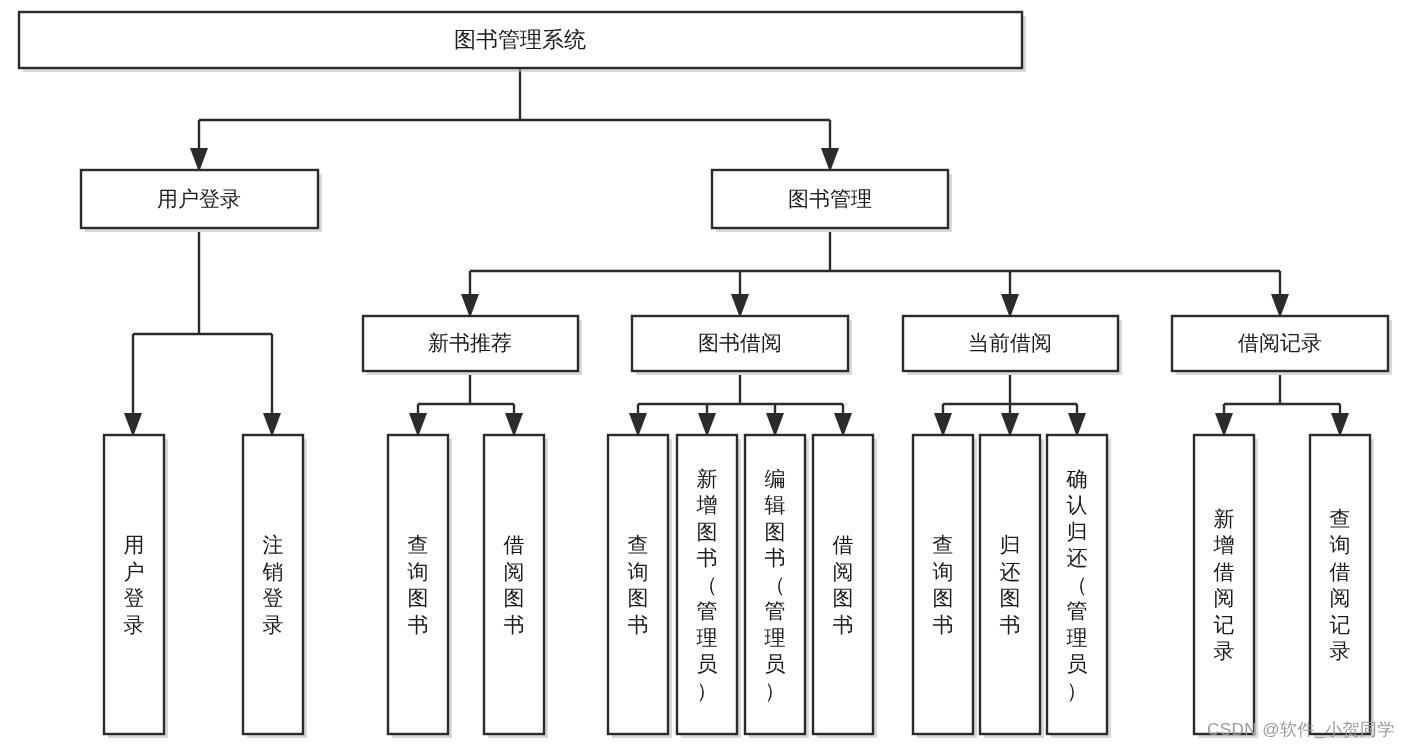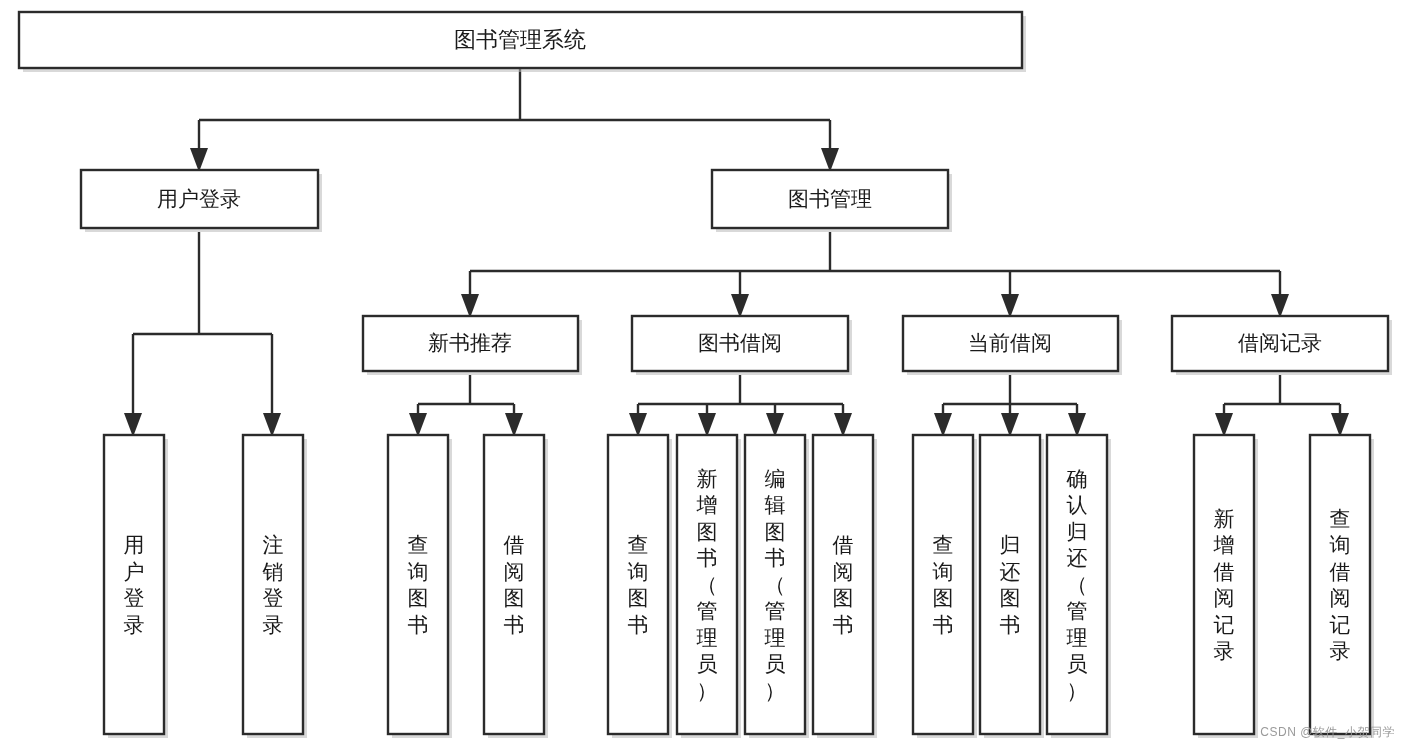--- a/index.html
+++ b/index.html
@@ -52,21 +52,21 @@
   }
   .arrow-head {
     fill: #2b2b2b;
     stroke: none;
   }
   .watermark {
     position: absolute;
     right: 10px;
     bottom: 6px;
     font-family: "Liberation Sans", "DejaVu Sans", sans-serif;
-    font-size: 12px;
+    font-size: 17px;
     color: #9a9a9a;
     letter-spacing: 0.5px;
     white-space: nowrap;
     user-select: none;
   }
 </style>
 </head>
 <body>
 
 <svg id="diagram" viewBox="0 0 1405 747" xmlns="http://www.w3.org/2000/svg">

